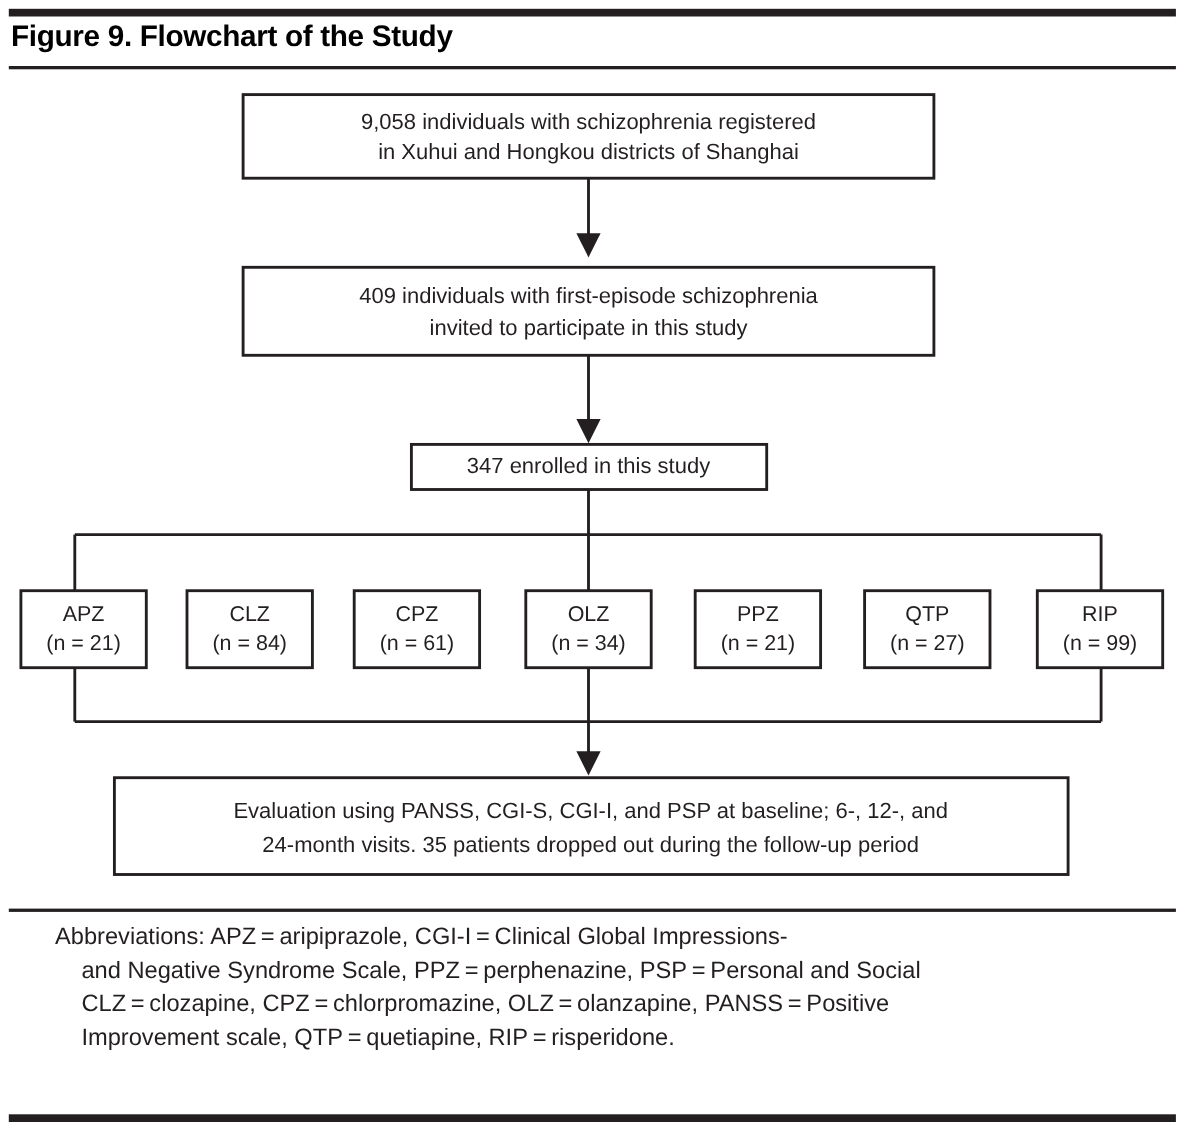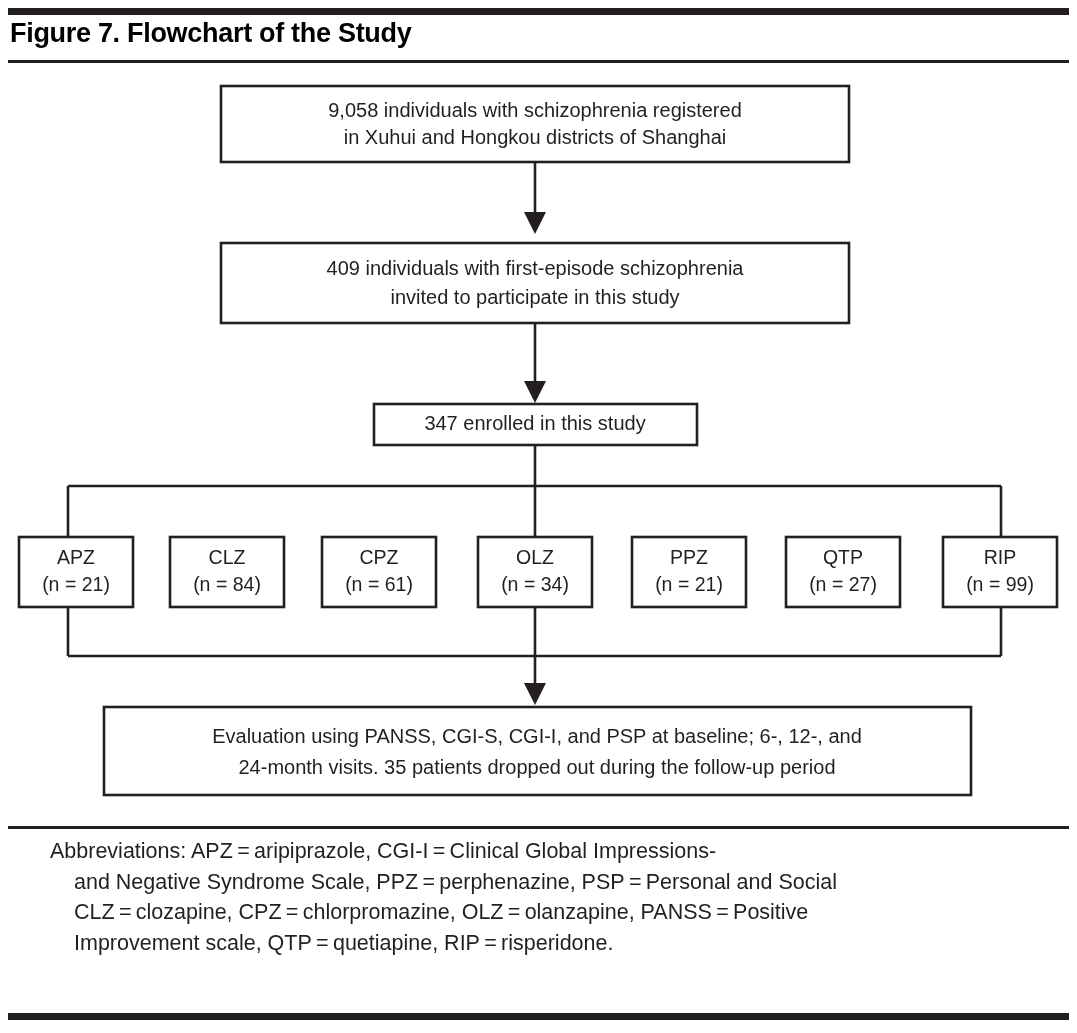--- a/index.html
+++ b/index.html
@@ -101,21 +101,21 @@
     padding-left: 24px;
   }
 </style>
 </head>
 <body>
 
 <div id="figure-root">
 
   <div class="rule-thick" id="top-bar"></div>
 
-  <div id="page-title">Figure 7. Flowchart of the Study</div>
+  <div id="page-title">Figure 9. Flowchart of the Study</div>
 
   <div class="rule-thin" id="title-rule"></div>
 
   <svg id="flow-svg" viewBox="0 0 1077 1033">
 
     <g>
       <rect class="flow-box-rect" x="221" y="86" width="628" height="76"></rect>
       <text class="box-text" x="535" y="112">9,058 individuals with schizophrenia registered</text>
       <text class="box-text" x="535" y="139">in Xuhui and Hongkou districts of Shanghai</text>
     </g>

